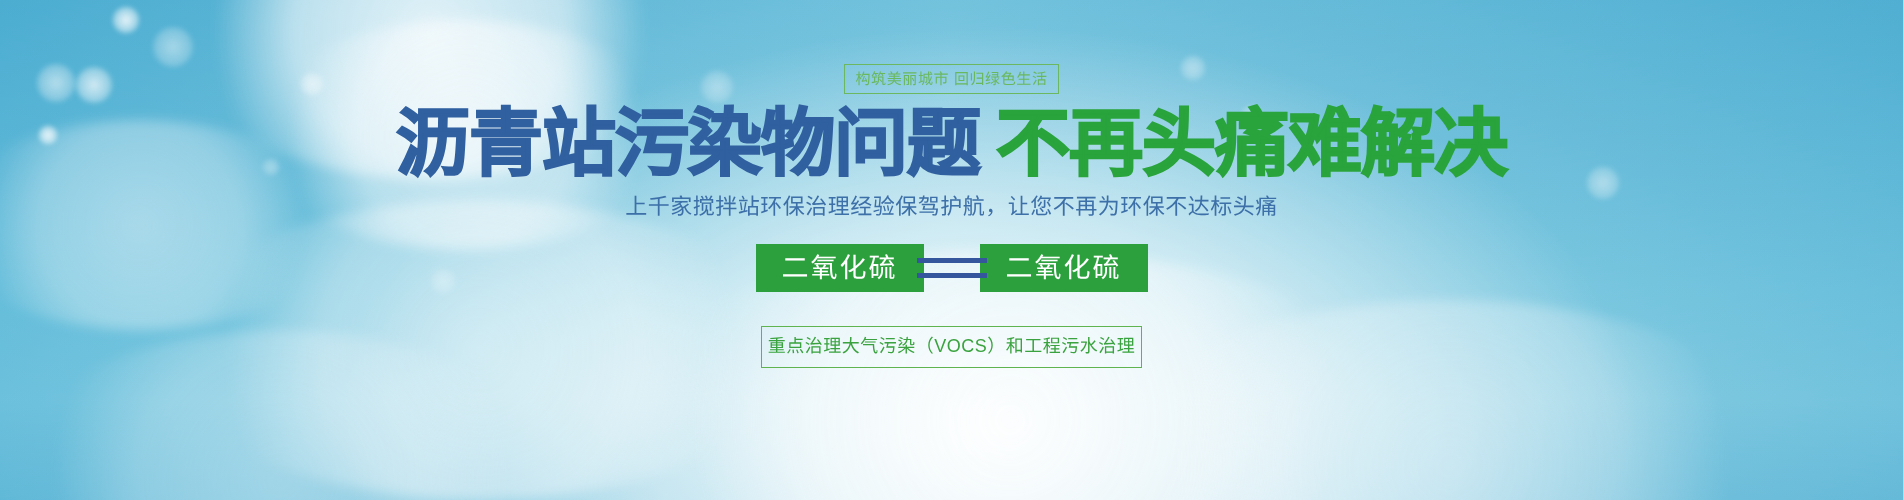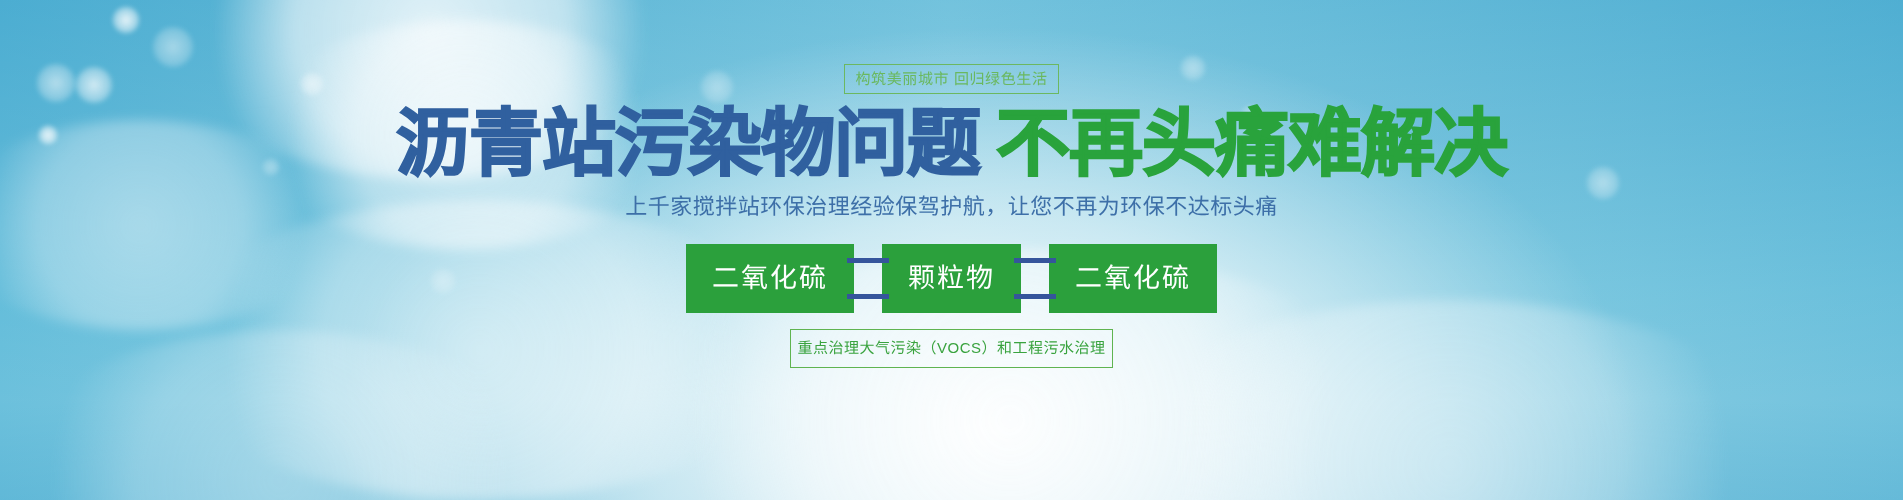--- a/index.html
+++ b/index.html
@@ -102,21 +102,21 @@
   .tag-strip {
     margin-top: 25px;
     display: flex;
     align-items: stretch;
   }
   .tag {
     background: #2ba03c;
     color: #ffffff;
     font-size: 27px;
     line-height: 1;
-    height: 69px;
+    height: 48px;
     display: flex;
     align-items: center;
     justify-content: center;
     padding: 0 26px;
     letter-spacing: 2px;
     white-space: nowrap;
   }
   .tag-sep {
     position: relative;
     width: 14px;
@@ -130,24 +130,24 @@
     left: -7px;
     width: 28px;
     height: 5px;
     background: #35559c;
   }
   .tag-sep::before { top: 14px; }
   .tag-sep::after  { bottom: 14px; }
 
   
   .footer-box {
-    margin-top: 16px;
+    margin-top: 34px;
     border: 1px solid #5fb450;
     color: #3aa33f;
-    font-size: 15px;
+    font-size: 18px;
     line-height: 1;
     padding: 10px 6px 12px;
     white-space: nowrap;
     letter-spacing: 0.5px;
     background: transparent;
   }
 </style>
 </head>
 <body>
 
@@ -183,21 +183,20 @@
     <div class="headline">
       <span class="seg-blue">沥青站污染物问题</span><span class="seg-green">不再头痛难解决</span>
     </div>
 
     <div class="subtitle">上千家搅拌站环保治理经验保驾护航，让您不再为环保不达标头痛</div>
 
     <div class="tag-strip">
       <div class="tag">二氧化硫</div>
       <div class="tag-sep"></div>
       <div class="tag-sep"></div>
-      <div class="tag">颗粒物</div>
       <div class="tag-sep"></div>
       <div class="tag-sep"></div>
       <div class="tag">二氧化硫</div>
     </div>
 
     <div class="footer-box">重点治理大气污染（VOCS）和工程污水治理</div>
 
   </div>
 </div>
 

